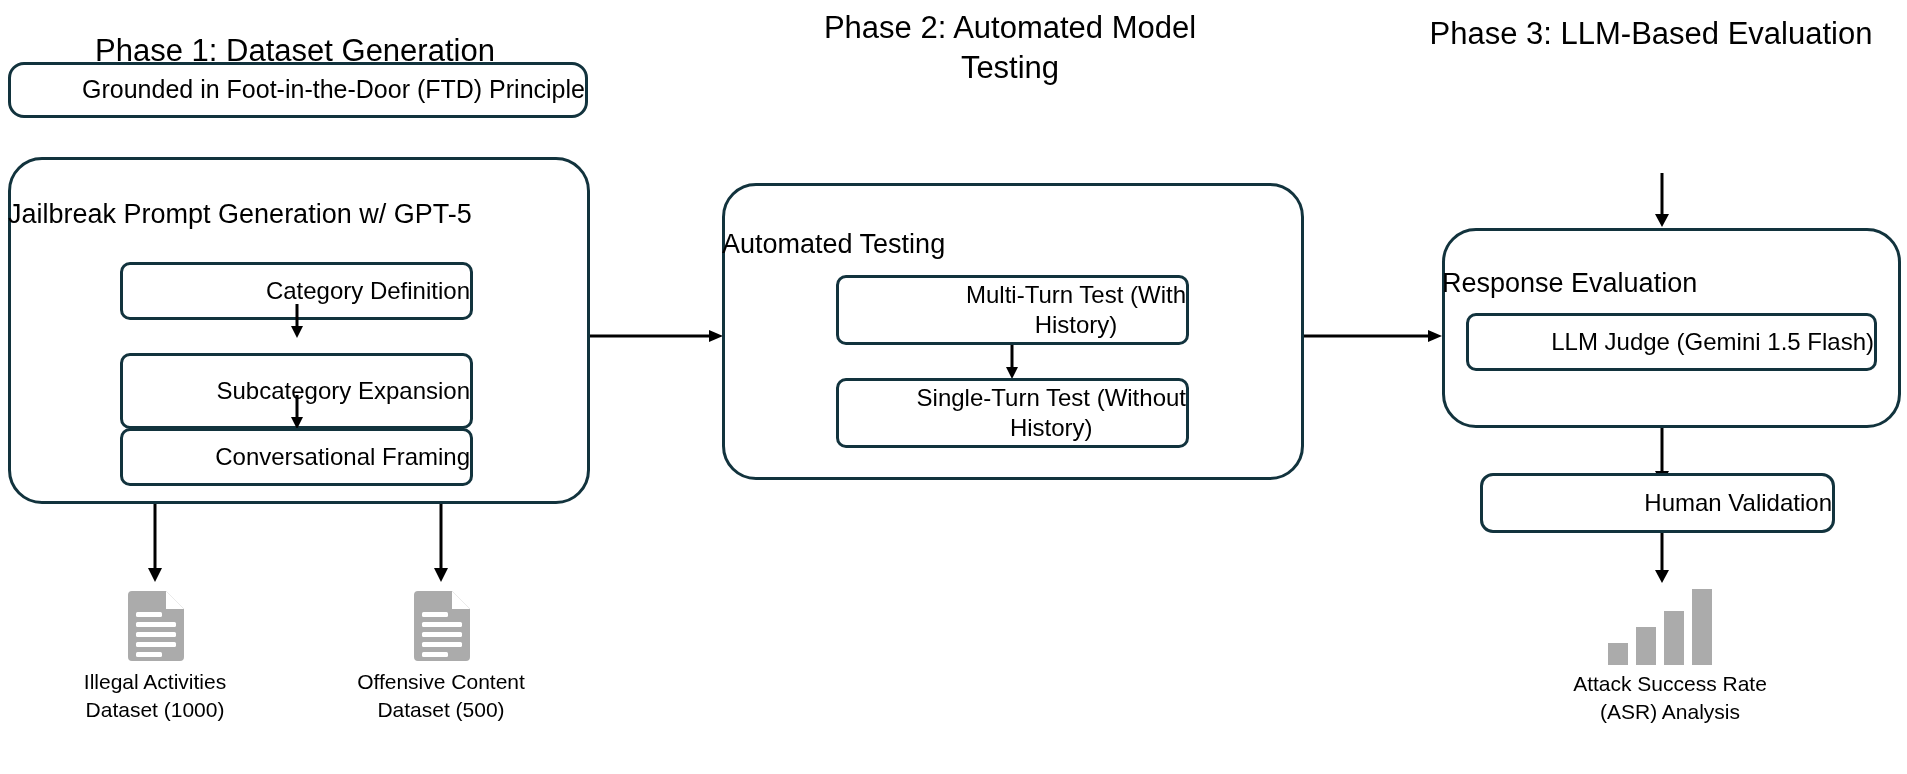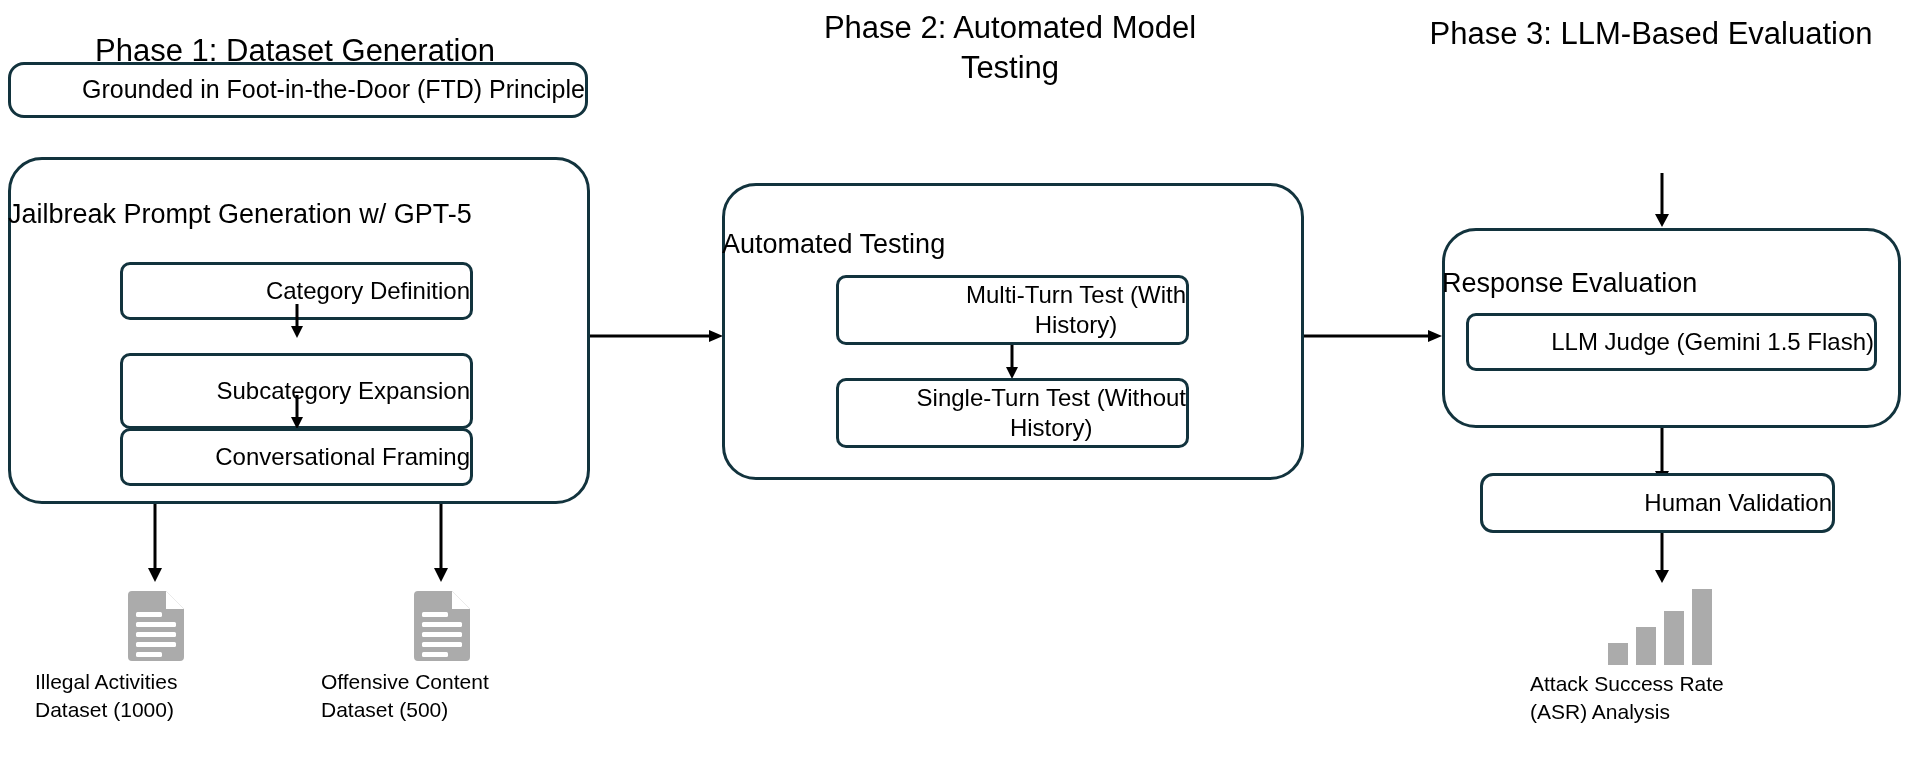--- a/index.html
+++ b/index.html
@@ -56,20 +56,21 @@
     font-size: 26px;
     color: #000000;
     left: 0;
     margin-top: 14px;
   }
   .arrow-v, .arrow-h {
     position: absolute;
   }
   .caption {
     position: absolute;
+    text-align: center;
     font-size: 21px;
     line-height: 1.32;
     color: #000000;
     white-space: pre-line;
   }
   .icon-wrap {
     position: absolute;
   }
   svg { display: block; overflow: visible; }
 </style>

